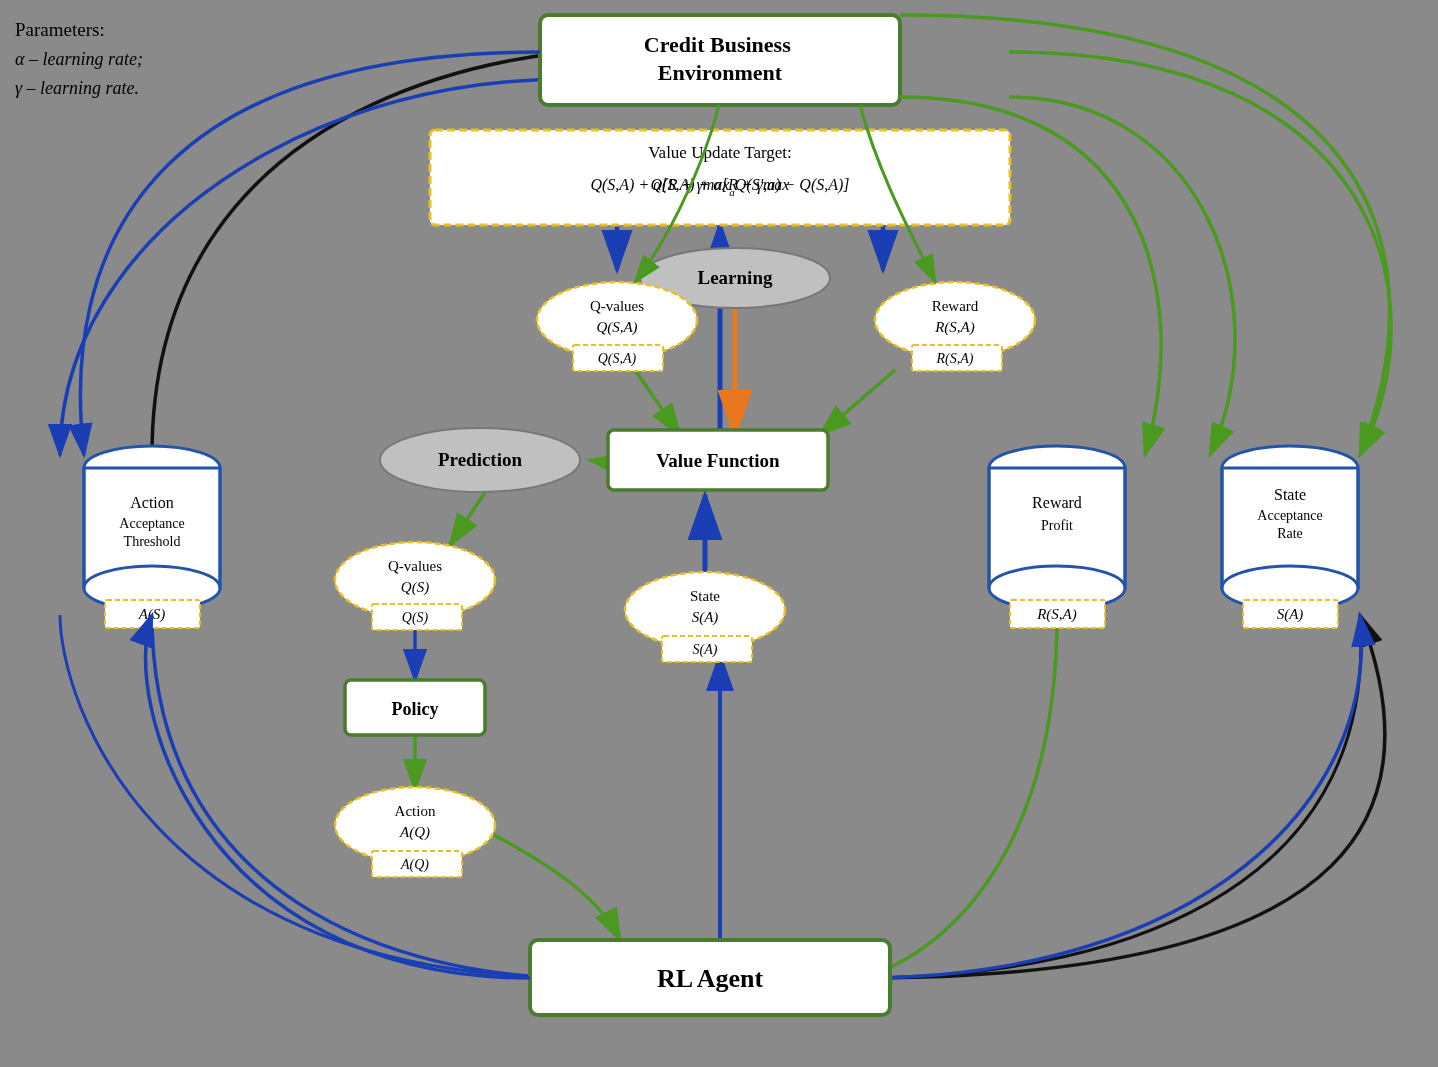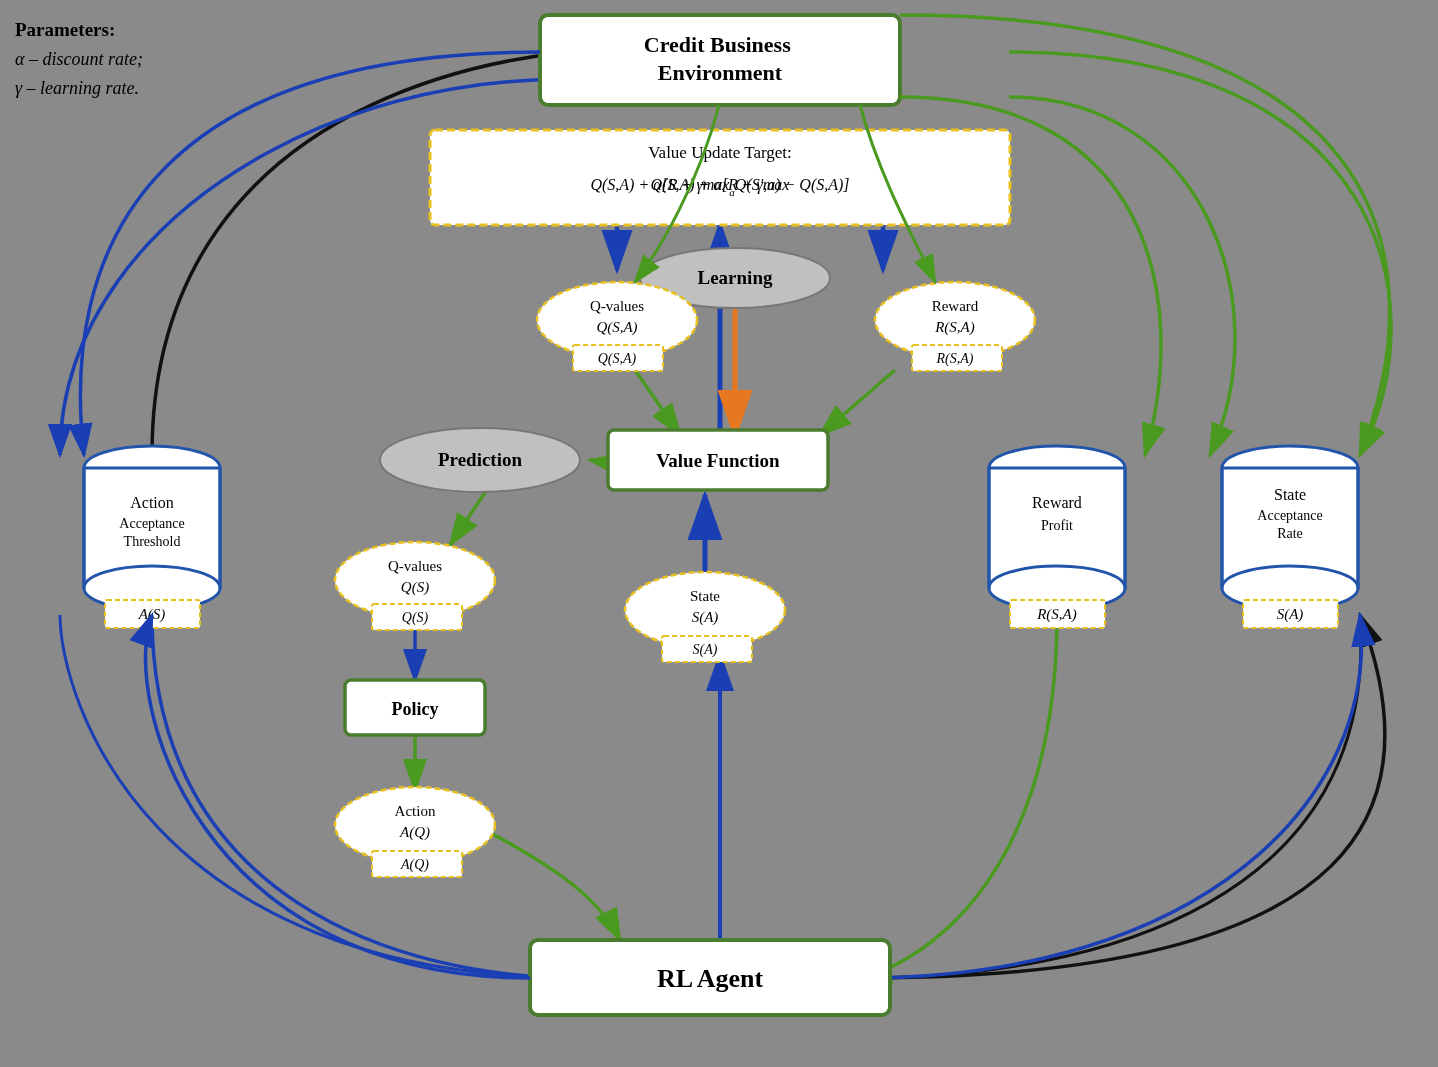--- a/index.html
+++ b/index.html
@@ -31,22 +31,22 @@
       font-style: italic;
       line-height: 1.6;
     }
   </style>
 </head>
 <body>
 
 <div id="diagram-container">
 
   <div class="params-box">
-    <div style="font-style:normal;font-weight:bold;font-size:19px;">Parameters:</div>
-    <div>α – discount rate;</div>
+    <div style="font-style:normal;font-weight:normal;font-size:19px;">Parameters:</div>
+    <div>α – learning rate;</div>
     <div>γ – learning rate.</div>
   </div>
 
   <svg id="main-svg">
     <defs>
 
       <marker id="arrow-blue" markerWidth="10" markerHeight="7" refX="9" refY="3.5" orient="auto">
         <polygon points="0 0, 10 3.5, 0 7" fill="#1a3fb5"></polygon>
       </marker>
       <marker id="arrow-green" markerWidth="10" markerHeight="7" refX="9" refY="3.5" orient="auto">

